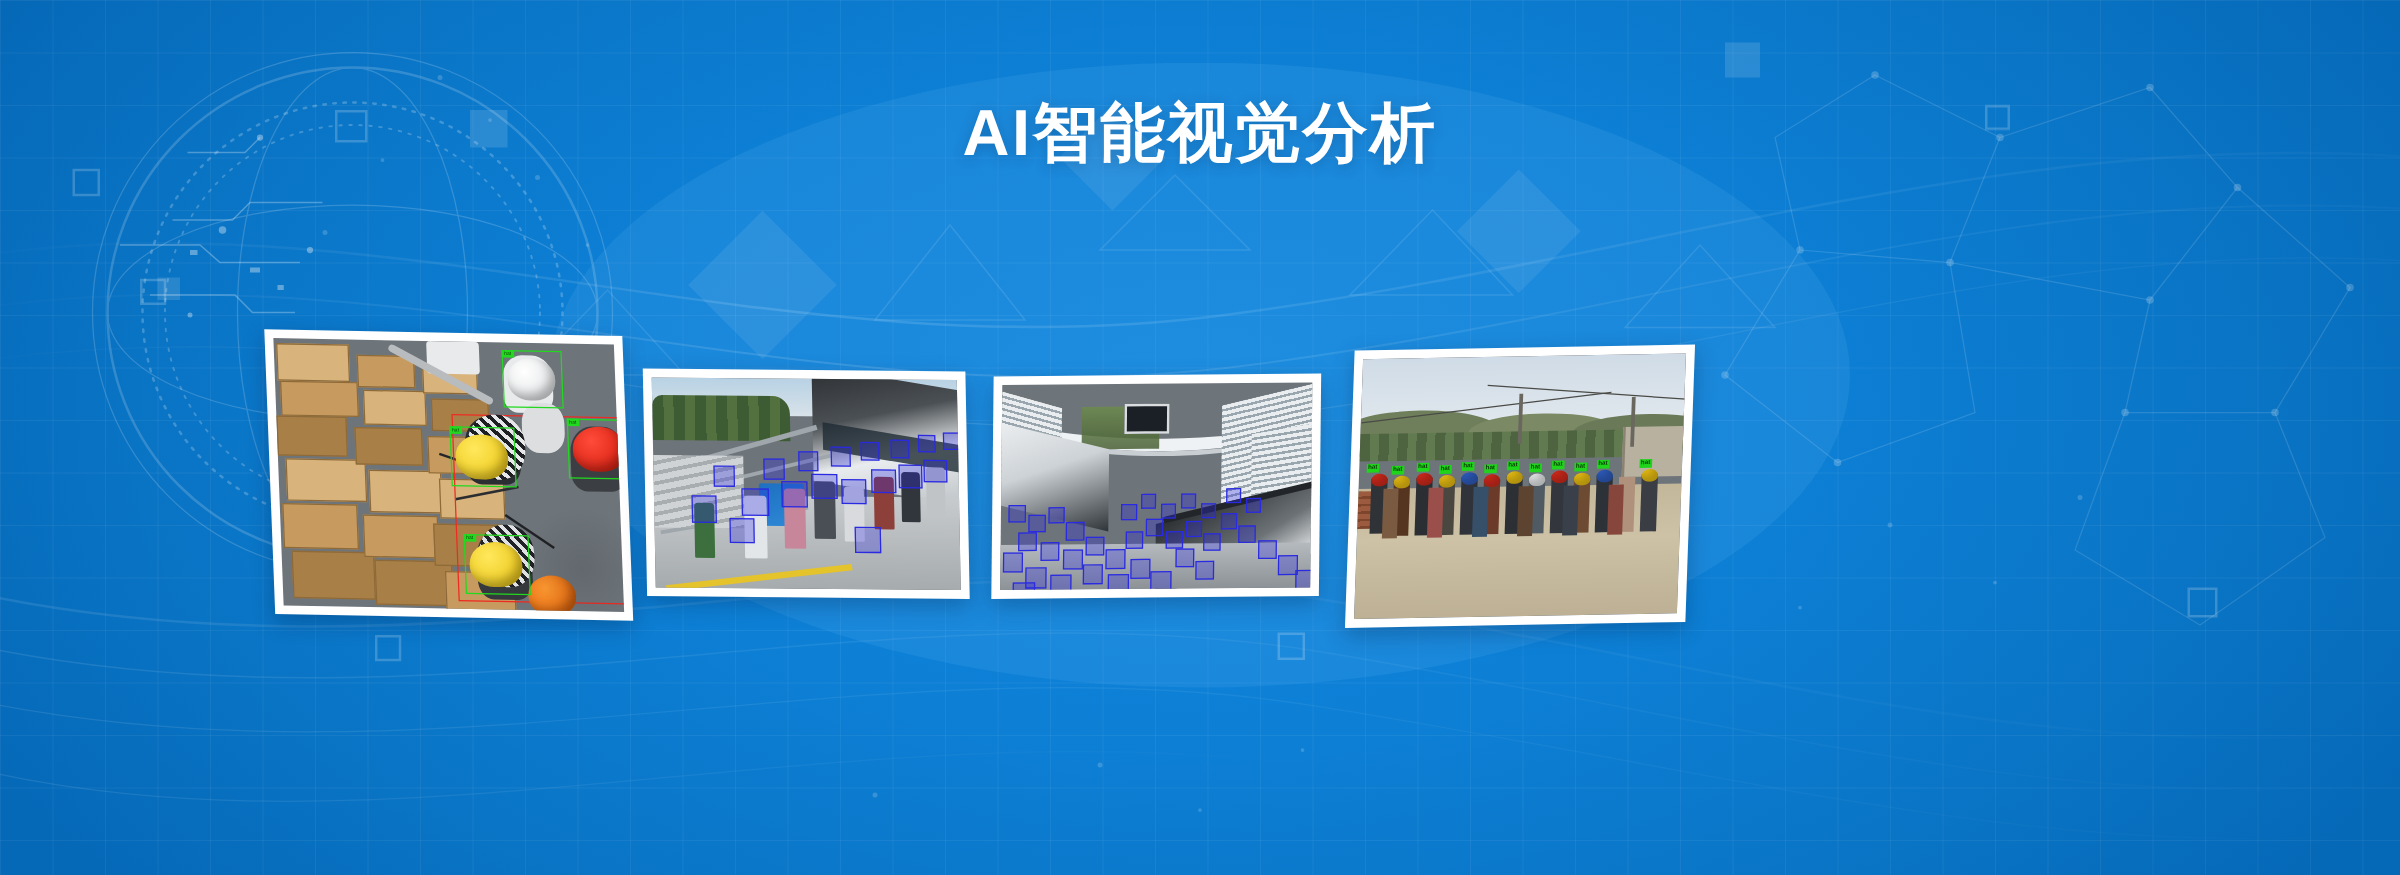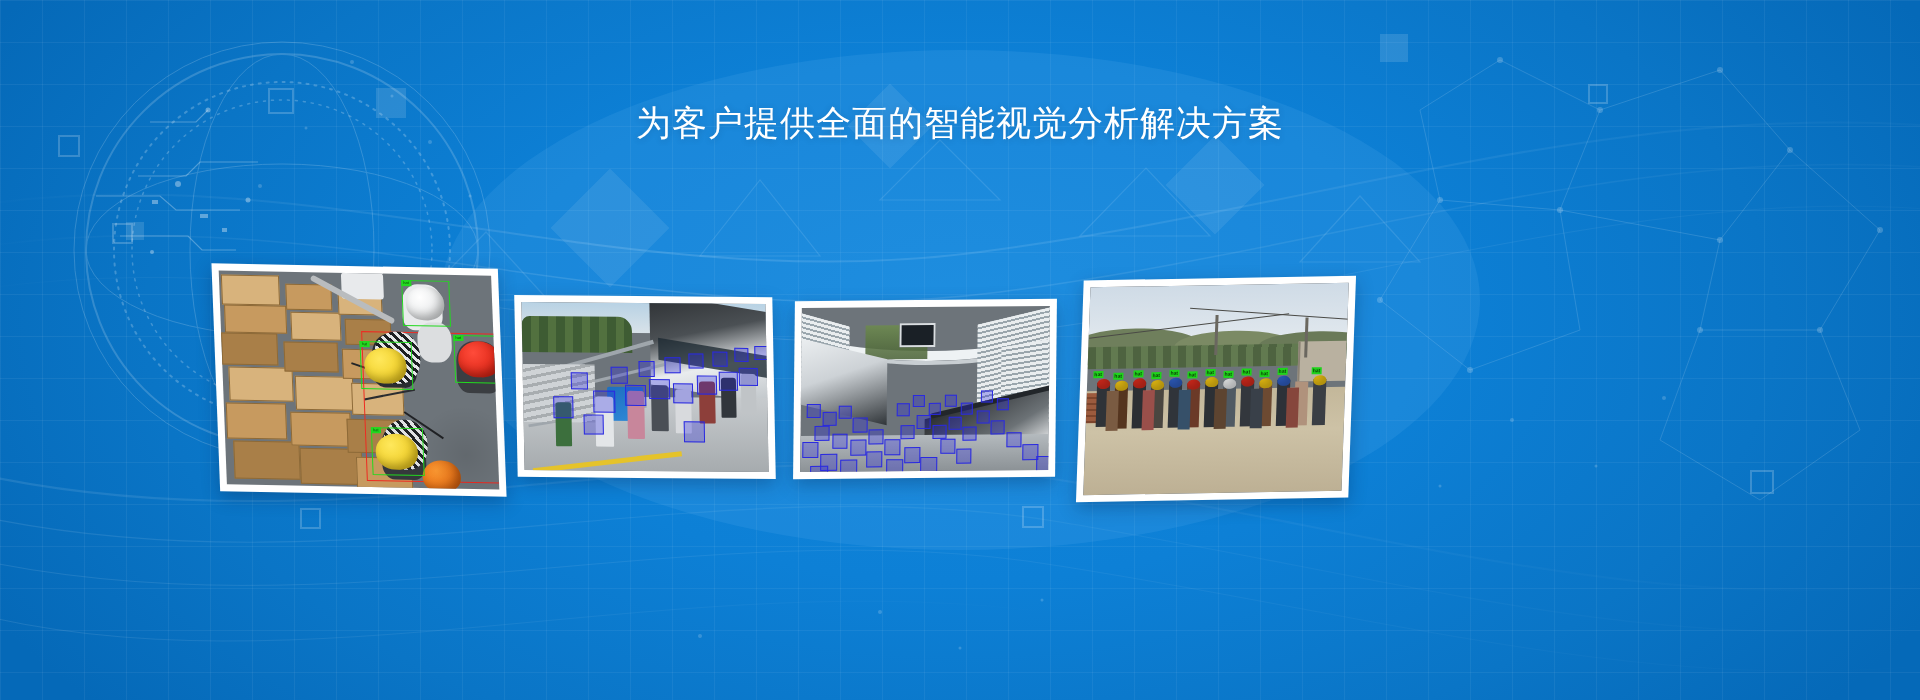--- a/index.html
+++ b/index.html
@@ -254,21 +254,21 @@
   <div class="sq filled" style="left:126px;top:222px;width:18px;height:18px;"></div>
   <div class="sq outline" style="left:300px;top:508px;width:21px;height:21px;"></div>
   <div class="sq outline" style="left:1022px;top:506px;width:22px;height:22px;"></div>
   <div class="sq filled" style="left:1380px;top:34px;width:28px;height:28px;"></div>
   <div class="sq outline" style="left:1588px;top:84px;width:20px;height:20px;"></div>
   <div class="sq outline" style="left:1750px;top:470px;width:24px;height:24px;"></div>
   <div class="sq filled" style="left:376px;top:88px;width:30px;height:30px;"></div>
   <div class="sq outline" style="left:268px;top:88px;width:26px;height:26px;"></div>
 
   <div class="text-block">
-    <div class="subtitle">为客户提供全面的智能视觉分析解决方案</div>
+    <div class="title">AI智能视觉分析</div>
   </div>
 
   <div class="gallery">
 
     <div class="photo" id="photo-1">
       <div class="inner scene-warehouse">
 
         <div class="box l" style="left:2px;top:4px;width:58px;height:30px;"></div>
         <div class="box" style="left:4px;top:34px;width:62px;height:28px;"></div>
         <div class="box d" style="left:0px;top:62px;width:56px;height:32px;"></div>

